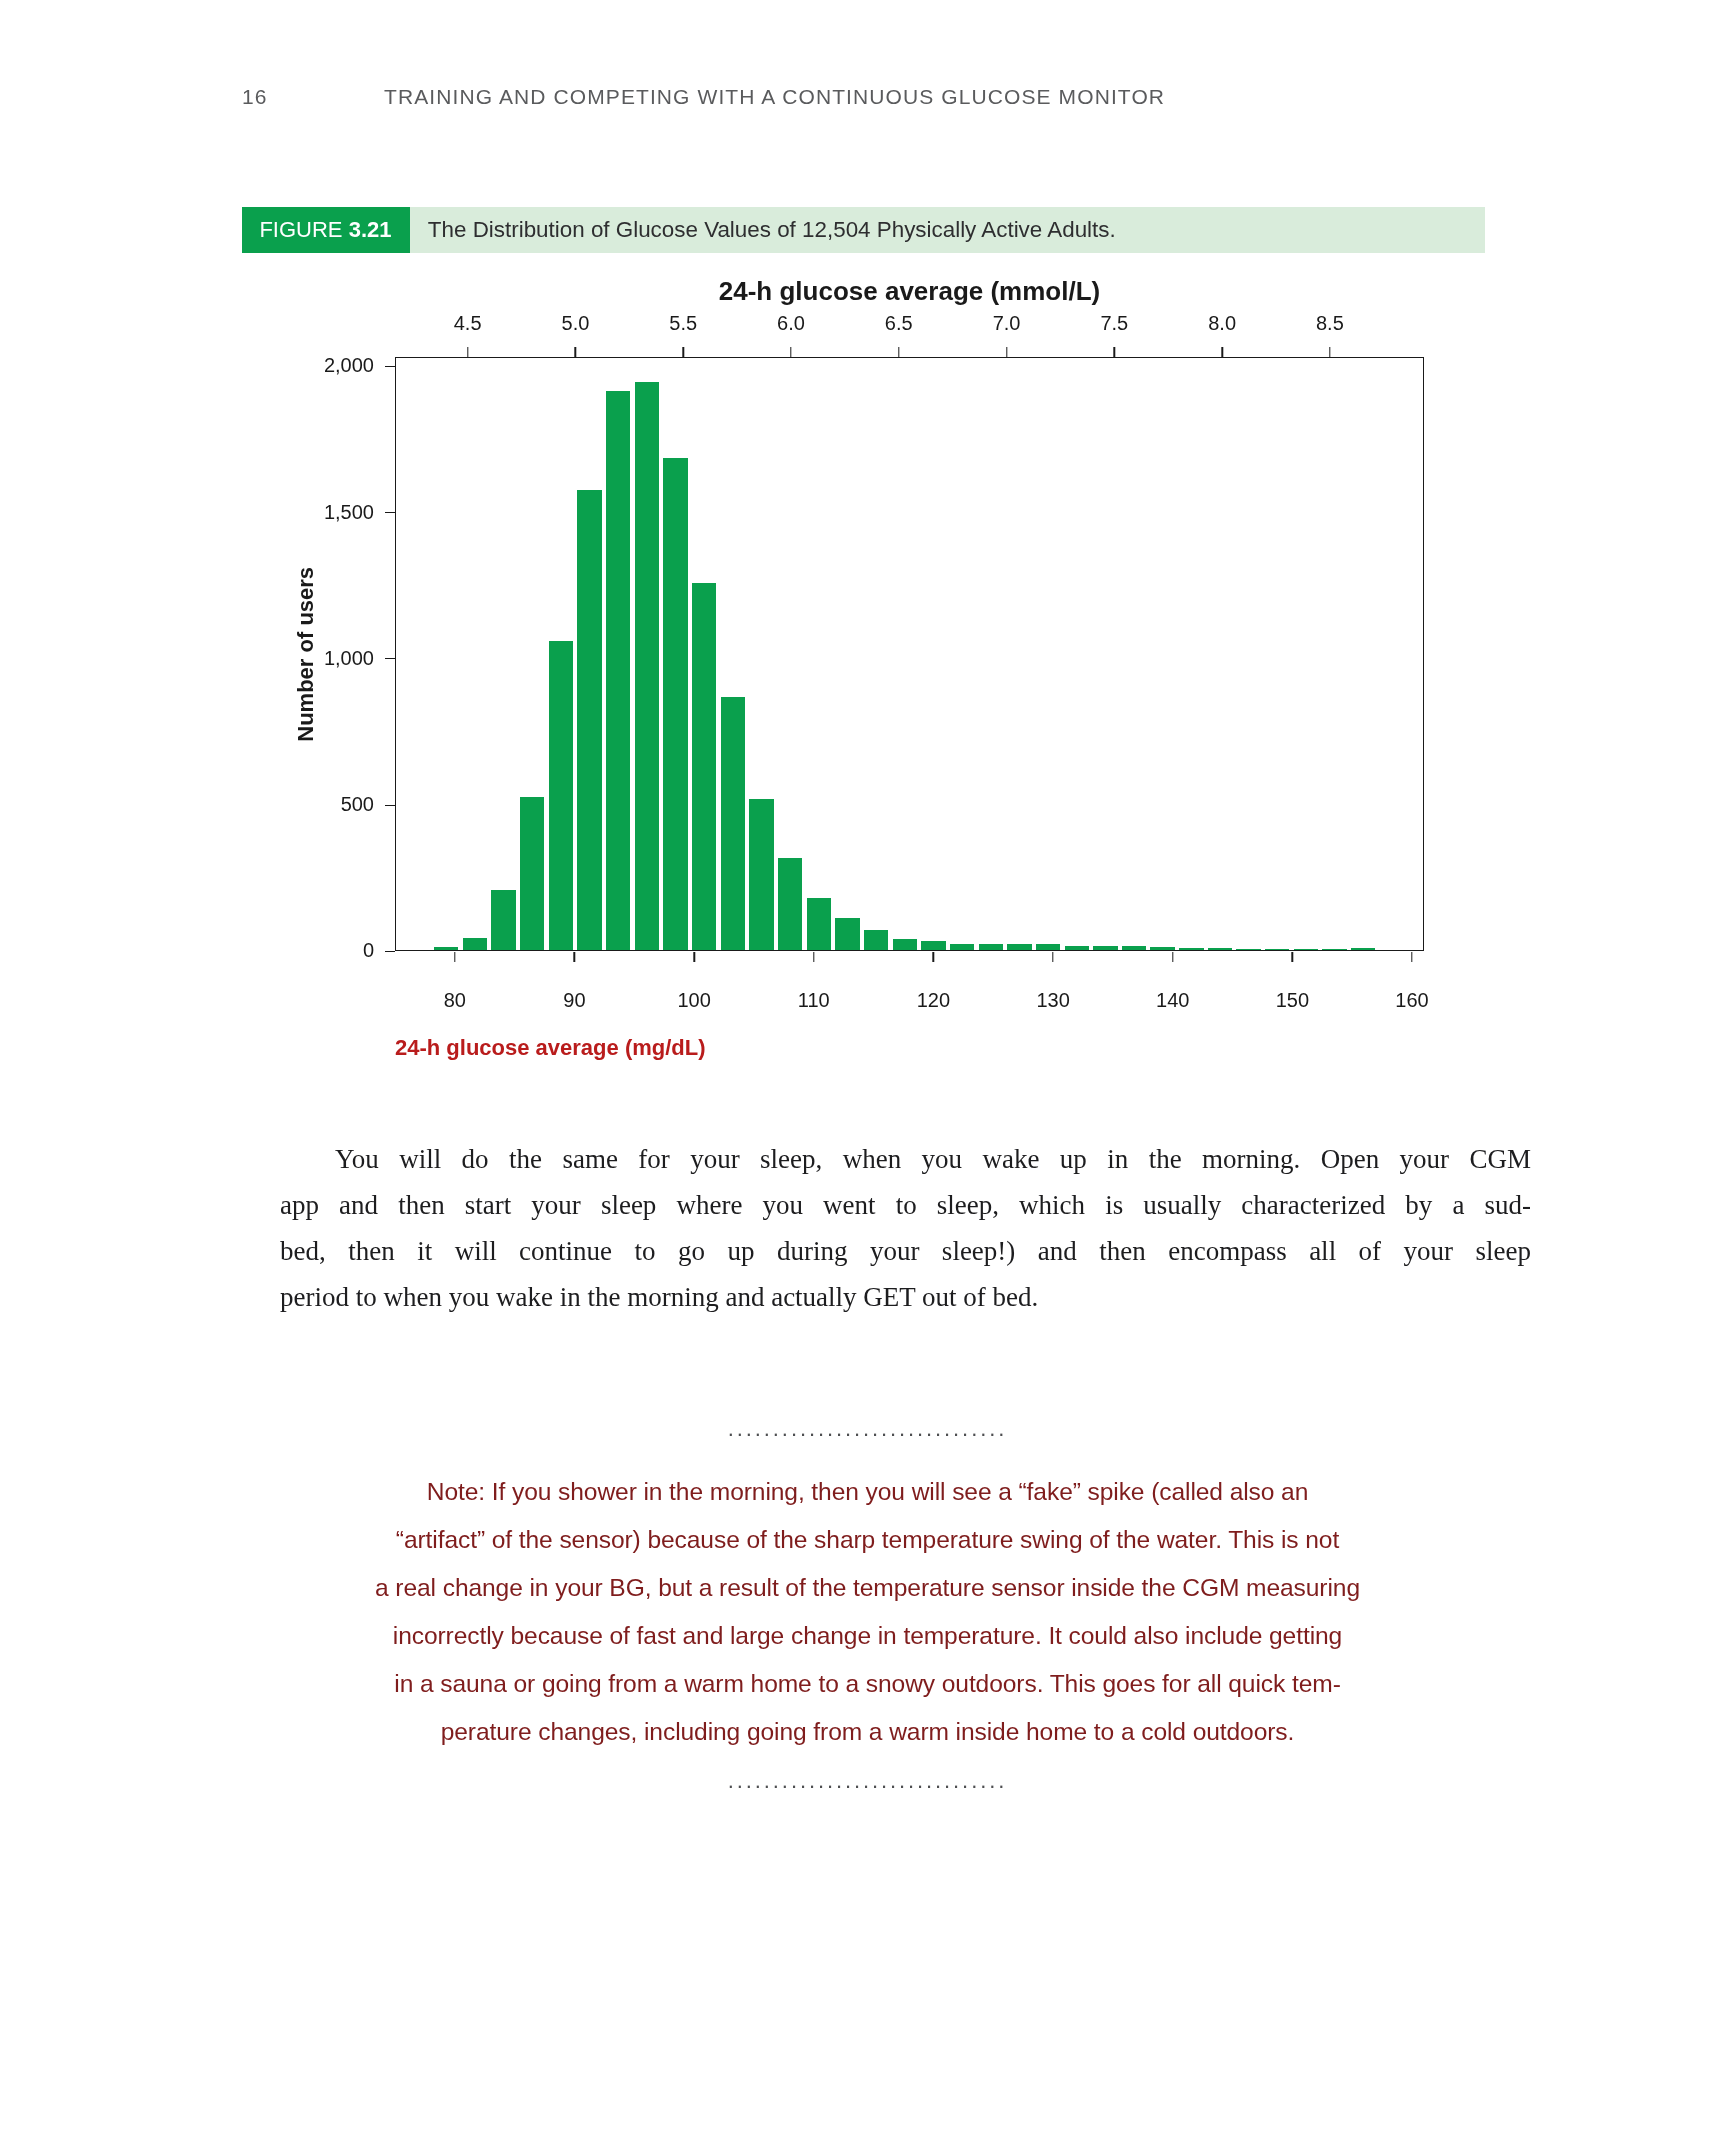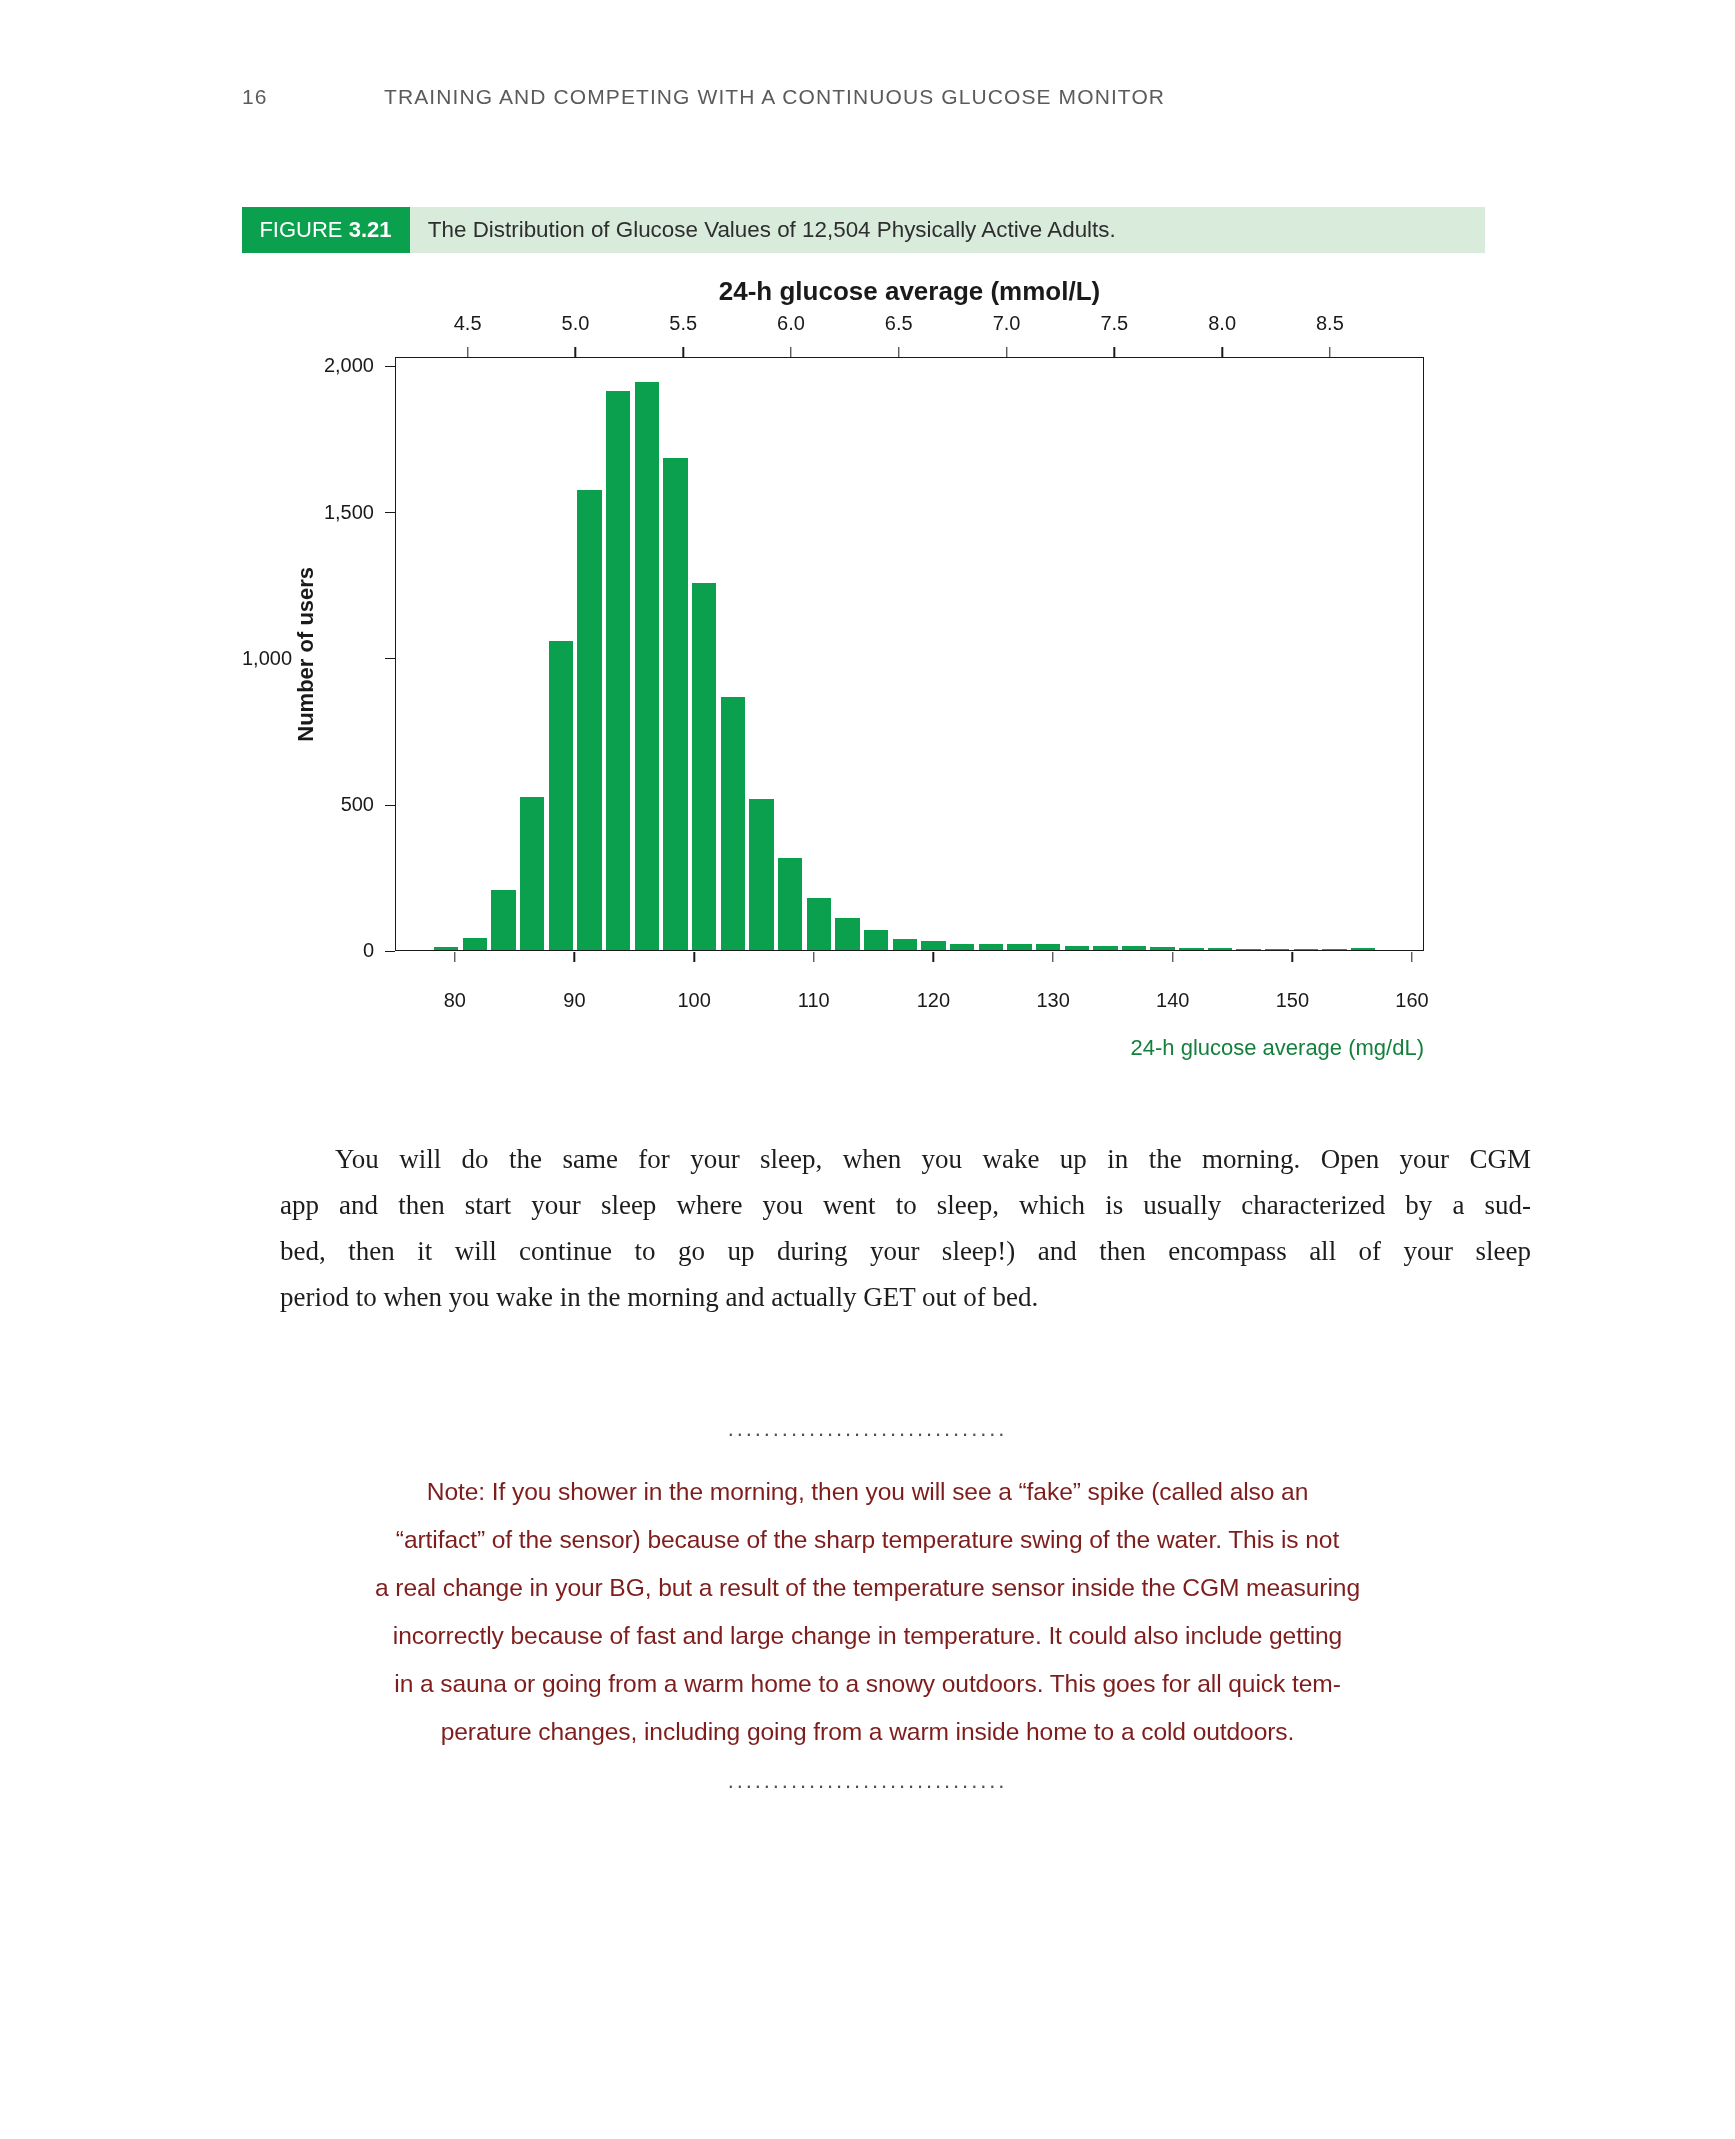--- a/index.html
+++ b/index.html
@@ -28,22 +28,22 @@
     font-size:26px; font-weight:600; color:#1a1a1a; }
   .axis-layer { position:absolute; }
   .plot { position:absolute; left:153px; top:90px; width:1029px; height:594px;
     border:1.4px solid #1a1a1a; box-sizing:border-box; }
   .bar { position:absolute; bottom:0; background:#0aa04d; }
   .tickmark { position:absolute; background:#1a1a1a; }
   .ticklabel { position:absolute; font-size:20px; color:#1a1a1a; }
   .y-axis-label { position:absolute; left:-81px; top:375px; width:289px; height:24.6px;
     text-align:center; font-size:22px; font-weight:600; color:#1a1a1a;
     transform:rotate(-90deg); transform-origin:50% 50%; }
-  .x-axis-label { position:absolute; left:153px; top:768px; width:1029px; text-align:right;
-    font-size:22px; font-weight:400; color:#15803d; }
+  .x-axis-label { position:absolute; left:153px; top:768px; width:1029px; text-align:left;
+    font-size:22px; font-weight:700; color:#b91c1c; }
 
   
   .body-paragraph { position:absolute; top:1136px; left:242px; width:1251px;
     font-family:"Liberation Serif", serif; font-size:27px; line-height:46px; color:#1d1d1f;margin-left:38px; }
   .para-line { text-align:justify; text-align-last:justify; }
   .para-line.first { text-indent:55px; }
   .para-line.last { text-align-last:left; }
 
   .dots-sep { position:absolute; left:0; width:1735px; text-align:center;
     font-size:22px; letter-spacing:2.9px; color:#4d4e50; }
@@ -93,21 +93,21 @@
         <div class="tickmark" style="left: 80.3814%; top: 0px; width: 1.4px; height: 10px; transform: translateX(-50%);"></div>
         <div class="tickmark" style="left: 90.8558%; top: 0px; width: 1.4px; height: 10px; transform: translateX(-50%);"></div>
       </div>
 
     <div class="y-axis-label">Number of users</div>
     <div class="axis-layer" id="y-ticks" style="left:0; top:0; width:153px; height:817px;">
         <div class="ticklabel" style="left: 0px; top: 672px; width: 132px; text-align: right;">0</div>
         <div class="tickmark" style="left: 143px; top: 684px; width: 10px; height: 1.4px;"></div>
         <div class="ticklabel" style="left: 0px; top: 526px; width: 132px; text-align: right;">500</div>
         <div class="tickmark" style="left: 143px; top: 538px; width: 10px; height: 1.4px;"></div>
-        <div class="ticklabel" style="left: 0px; top: 380px; width: 132px; text-align: left;">1,000</div>
+        <div class="ticklabel" style="left: 0px; top: 380px; width: 132px; text-align: right;">1,000</div>
         <div class="tickmark" style="left: 143px; top: 391px; width: 10px; height: 1.4px;"></div>
         <div class="ticklabel" style="left: 0px; top: 234px; width: 132px; text-align: right;">1,500</div>
         <div class="tickmark" style="left: 143px; top: 245px; width: 10px; height: 1.4px;"></div>
         <div class="ticklabel" style="left: 0px; top: 87px; width: 132px; text-align: right;">2,000</div>
         <div class="tickmark" style="left: 143px; top: 99px; width: 10px; height: 1.4px;"></div>
       </div>
 
     <div class="plot" id="plot">
         <div class="bar" style="left: 3.69767%; width: 2.37209%; height: 0.492126%; background: rgb(10, 160, 77);"></div>
         <div class="bar" style="left: 6.48837%; width: 2.37209%; height: 1.9685%; background: rgb(10, 160, 77);"></div>

